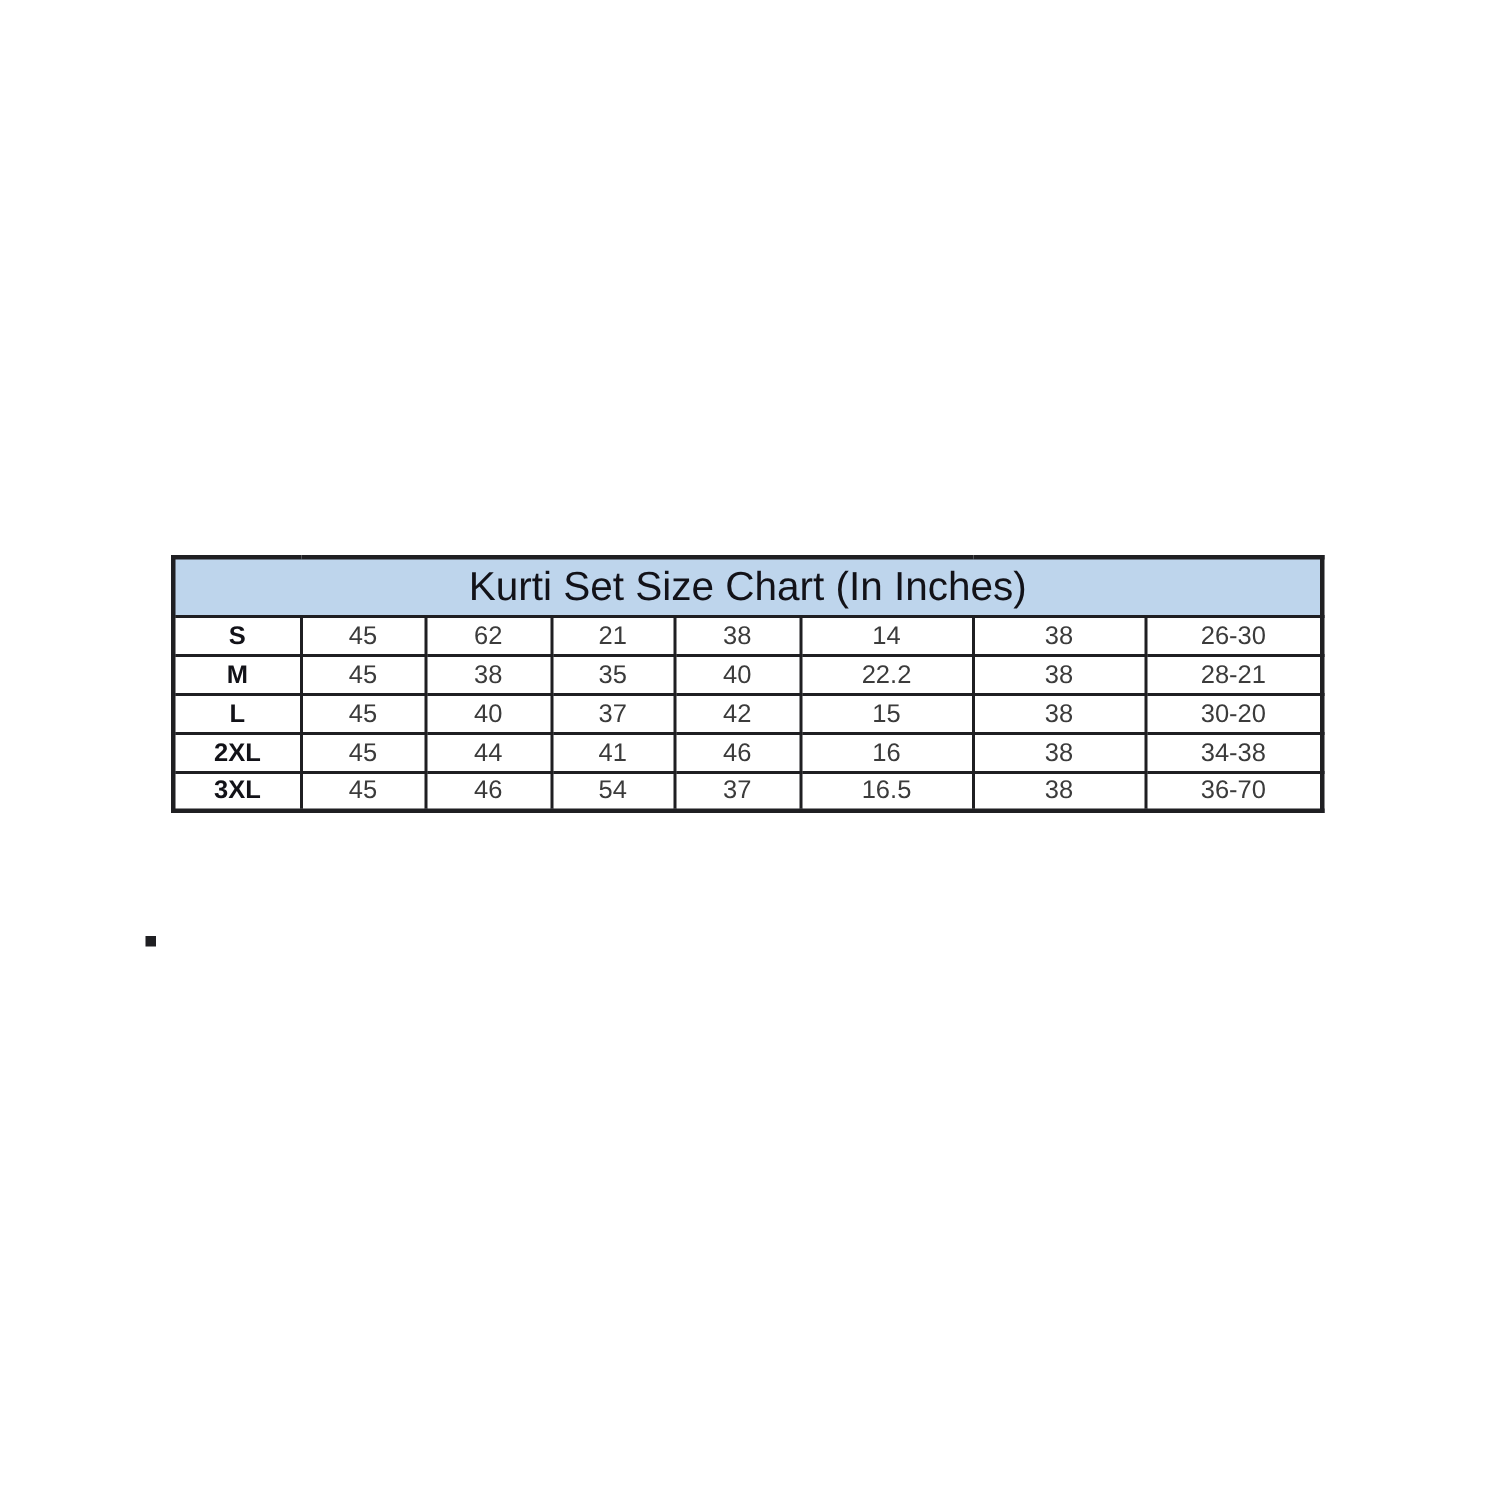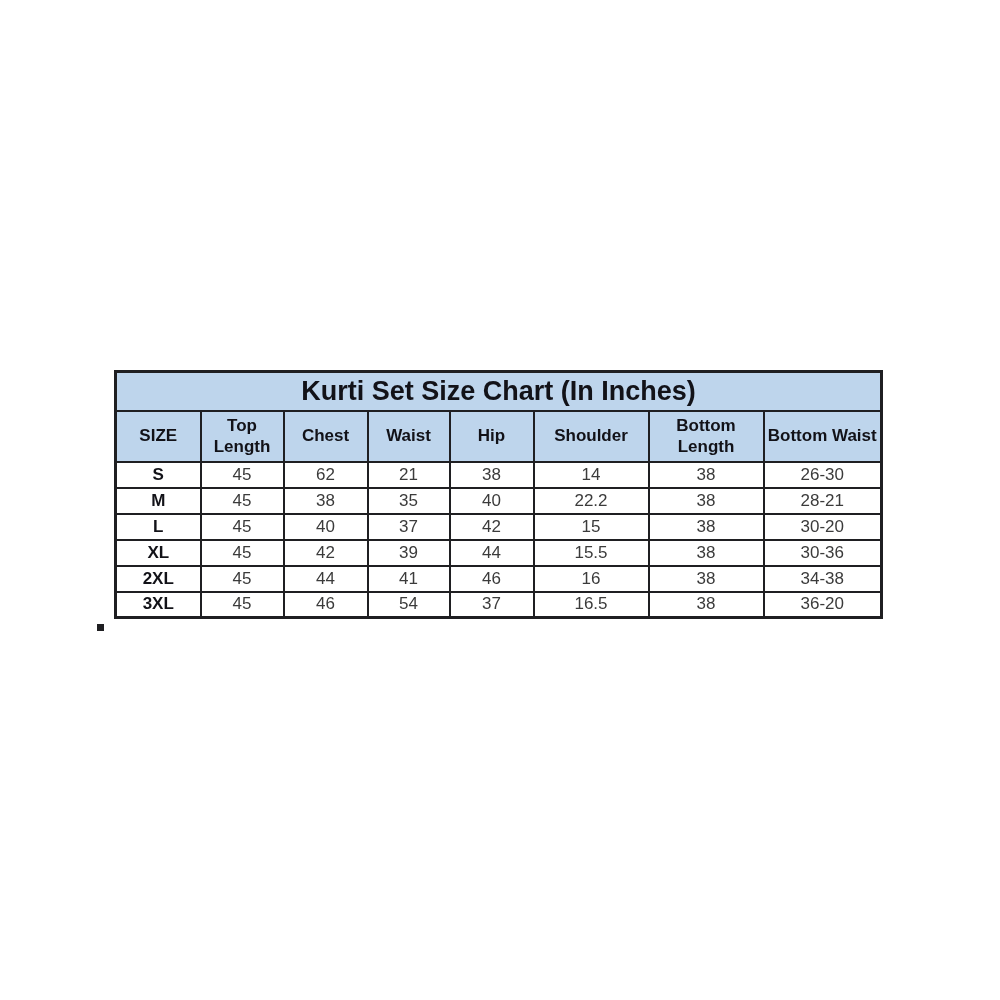--- a/index.html
+++ b/index.html
@@ -24,21 +24,21 @@
     border: 2px solid var(--border, #1f1f22);
     text-align: center;
     vertical-align: middle;
     padding: 0 2px;
     box-sizing: border-box;
   }
   .title-row td {
     background: var(--header-bg, #bed5ec);
     height: 39px;
     font-size: 27px;
-    font-weight: 700;
+    font-weight: 400;
     color: var(--title-text, #121218);
   }
   .header-row th {
     background: var(--header-bg, #bed5ec);
     height: 51px;
     font-size: 17px;
     font-weight: 700;
     line-height: 1.25;
     color: var(--title-text, #121218);
   }
@@ -75,30 +75,20 @@
       <col style="width:82px">
       <col style="width:84px">
       <col style="width:115px">
       <col style="width:115px">
       <col style="width:118px">
     </colgroup>
     <tbody>
       <tr class="title-row">
         <td colspan="8">Kurti Set Size Chart (In Inches)</td>
       </tr>
-      <tr class="header-row">
-        <th>SIZE</th>
-        <th>Top Length</th>
-        <th>Chest</th>
-        <th>Waist</th>
-        <th>Hip</th>
-        <th>Shoulder</th>
-        <th>Bottom Length</th>
-        <th>Bottom Waist</th>
-      </tr>
 
       <tr class="data-row">
         <td class="size-cell">S</td>
         <td>45</td>
         <td>62</td>
         <td>21</td>
         <td>38</td>
         <td>14</td>
         <td>38</td>
         <td>26-30</td>
@@ -117,47 +107,37 @@
         <td class="size-cell">L</td>
         <td>45</td>
         <td>40</td>
         <td>37</td>
         <td>42</td>
         <td>15</td>
         <td>38</td>
         <td>30-20</td>
       </tr>
       <tr class="data-row">
-        <td class="size-cell">XL</td>
-        <td>45</td>
-        <td>42</td>
-        <td>39</td>
-        <td>44</td>
-        <td>15.5</td>
-        <td>38</td>
-        <td>30-36</td>
-      </tr>
-      <tr class="data-row">
         <td class="size-cell">2XL</td>
         <td>45</td>
         <td>44</td>
         <td>41</td>
         <td>46</td>
         <td>16</td>
         <td>38</td>
         <td>34-38</td>
       </tr>
       <tr class="data-row">
         <td class="size-cell">3XL</td>
         <td>45</td>
         <td>46</td>
         <td>54</td>
         <td>37</td>
         <td>16.5</td>
         <td>38</td>
-        <td>36-20</td>
+        <td>36-70</td>
       </tr>
     </tbody>
   </table>
 
   <div class="corner-mark"></div>
 
 </div>
 
 </body></html>

